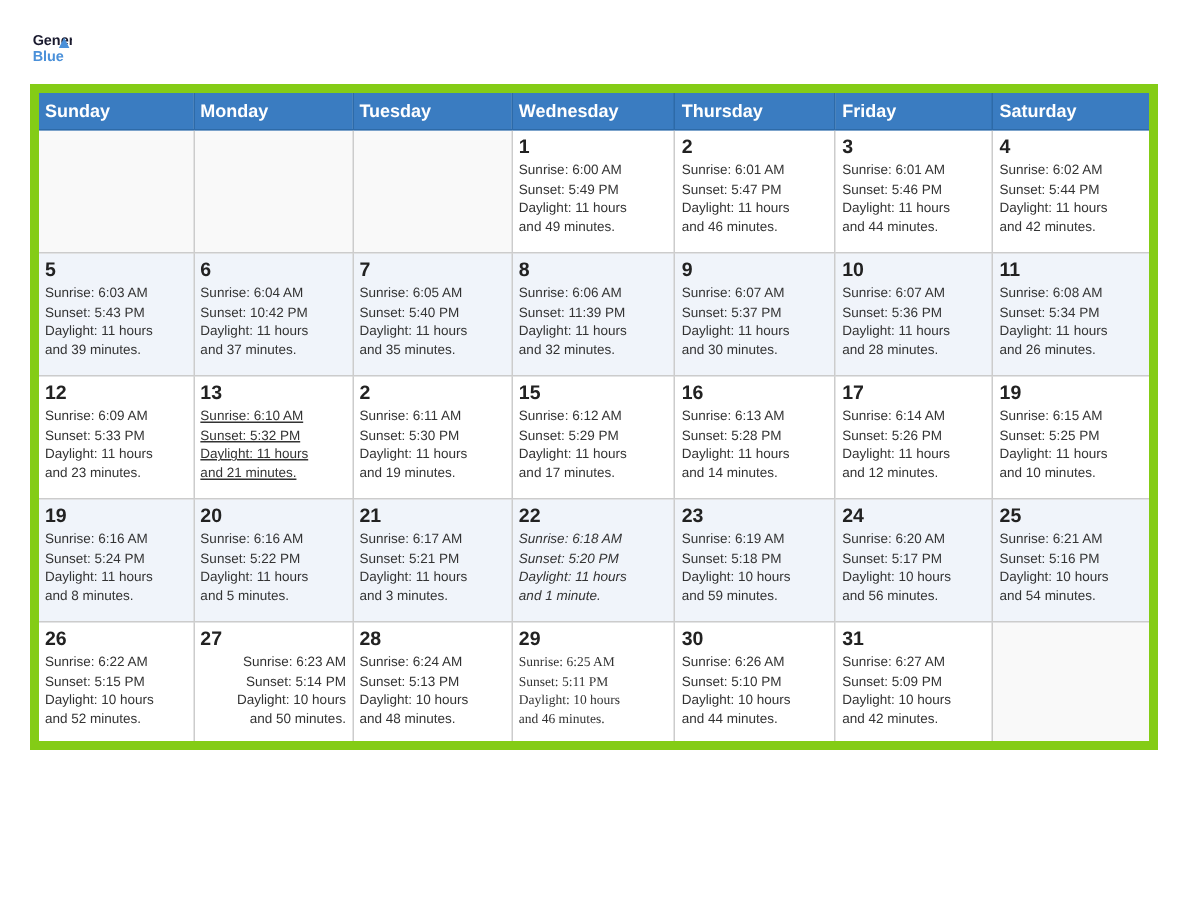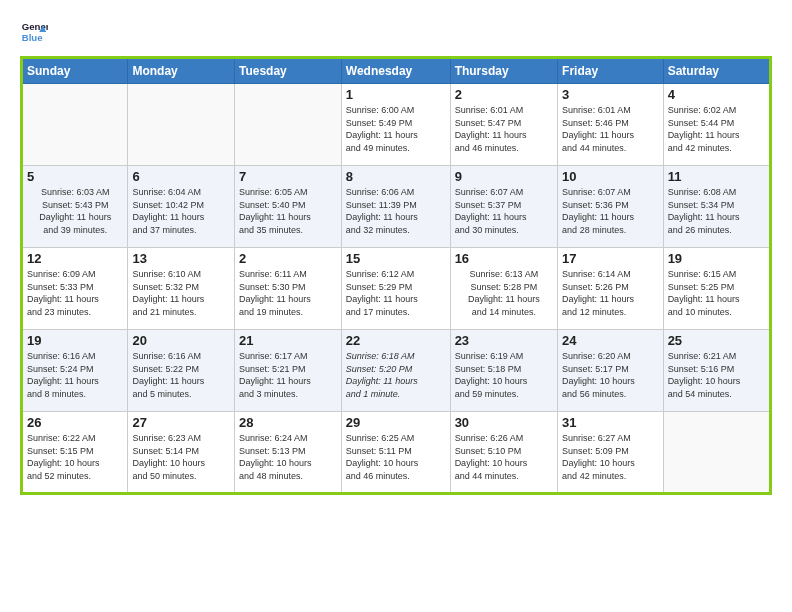--- a/index.html
+++ b/index.html
@@ -40,21 +40,21 @@
       color: #222;
       line-height: 1.1;
     }
     .location {
       font-size: 14px;
       color: #555;
     }
     .calendar {
       width: 100%;
       border-collapse: collapse;
-      border: 3px solid #84cc16;
+      border: 6px solid #84cc16;
     }
     .calendar th {
       background: #3a7cc1;
       color: #fff;
       font-size: 12px;
       font-weight: bold;
       padding: 5px 4px;
       text-align: left;
       border: 1px solid #2d6aa8;
     }
@@ -150,21 +150,21 @@
             <div class="day-number">4</div>
             <div class="day-info" style="white-space: pre-line;">Sunrise: 6:02 AM
 Sunset: 5:44 PM
 Daylight: 11 hours
 and 42 minutes.</div>
           </td>
         </tr>
         <tr class="row-even">
           <td>
             <div class="day-number">5</div>
-            <div class="day-info" style="white-space: pre-line; text-align: center;">Sunrise: 6:03 AM
+            <div class="day-info" style="white-space: pre-line;">Sunrise: 6:03 AM
 Sunset: 5:43 PM
 Daylight: 11 hours
 and 39 minutes.</div>
           </td>
           <td>
             <div class="day-number">6</div>
             <div class="day-info" style="white-space: pre-line;">Sunrise: 6:04 AM
 Sunset: 10:42 PM
 Daylight: 11 hours
 and 37 minutes.</div>
@@ -208,42 +208,42 @@
         <tr>
           <td>
             <div class="day-number">12</div>
             <div class="day-info" style="white-space: pre-line;">Sunrise: 6:09 AM
 Sunset: 5:33 PM
 Daylight: 11 hours
 and 23 minutes.</div>
           </td>
           <td>
             <div class="day-number">13</div>
-            <div class="day-info" style="white-space: pre-line;">Sunrise: 6:10 AM
+            <div class="day-info" style="white-space: pre-line; text-decoration: underline;">Sunrise: 6:10 AM
 Sunset: 5:32 PM
 Daylight: 11 hours
 and 21 minutes.</div>
           </td>
           <td>
             <div class="day-number">2</div>
             <div class="day-info" style="white-space: pre-line;">Sunrise: 6:11 AM
 Sunset: 5:30 PM
 Daylight: 11 hours
 and 19 minutes.</div>
           </td>
           <td>
             <div class="day-number">15</div>
             <div class="day-info" style="white-space: pre-line;">Sunrise: 6:12 AM
 Sunset: 5:29 PM
 Daylight: 11 hours
 and 17 minutes.</div>
           </td>
           <td>
             <div class="day-number">16</div>
-            <div class="day-info" style="white-space: pre-line; text-align: center;">Sunrise: 6:13 AM
+            <div class="day-info" style="white-space: pre-line;">Sunrise: 6:13 AM
 Sunset: 5:28 PM
 Daylight: 11 hours
 and 14 minutes.</div>
           </td>
           <td>
             <div class="day-number">17</div>
             <div class="day-info" style="white-space: pre-line;">Sunrise: 6:14 AM
 Sunset: 5:26 PM
 Daylight: 11 hours
 and 12 minutes.</div>
@@ -310,35 +310,35 @@
         <tr>
           <td>
             <div class="day-number">26</div>
             <div class="day-info" style="white-space: pre-line;">Sunrise: 6:22 AM
 Sunset: 5:15 PM
 Daylight: 10 hours
 and 52 minutes.</div>
           </td>
           <td>
             <div class="day-number">27</div>
-            <div class="day-info" style="white-space: pre-line;">Sunrise: 6:23 AM
+            <div class="day-info" style="white-space: pre-line; text-align: right;">Sunrise: 6:23 AM
 Sunset: 5:14 PM
 Daylight: 10 hours
 and 50 minutes.</div>
           </td>
           <td>
             <div class="day-number">28</div>
             <div class="day-info" style="white-space: pre-line;">Sunrise: 6:24 AM
 Sunset: 5:13 PM
 Daylight: 10 hours
 and 48 minutes.</div>
           </td>
           <td>
             <div class="day-number">29</div>
-            <div class="day-info" style="white-space: pre-line;">Sunrise: 6:25 AM
+            <div class="day-info" style="white-space: pre-line; font-family: Liberation Serif, serif;">Sunrise: 6:25 AM
 Sunset: 5:11 PM
 Daylight: 10 hours
 and 46 minutes.</div>
           </td>
           <td>
             <div class="day-number">30</div>
             <div class="day-info" style="white-space: pre-line;">Sunrise: 6:26 AM
 Sunset: 5:10 PM
 Daylight: 10 hours
 and 44 minutes.</div>

